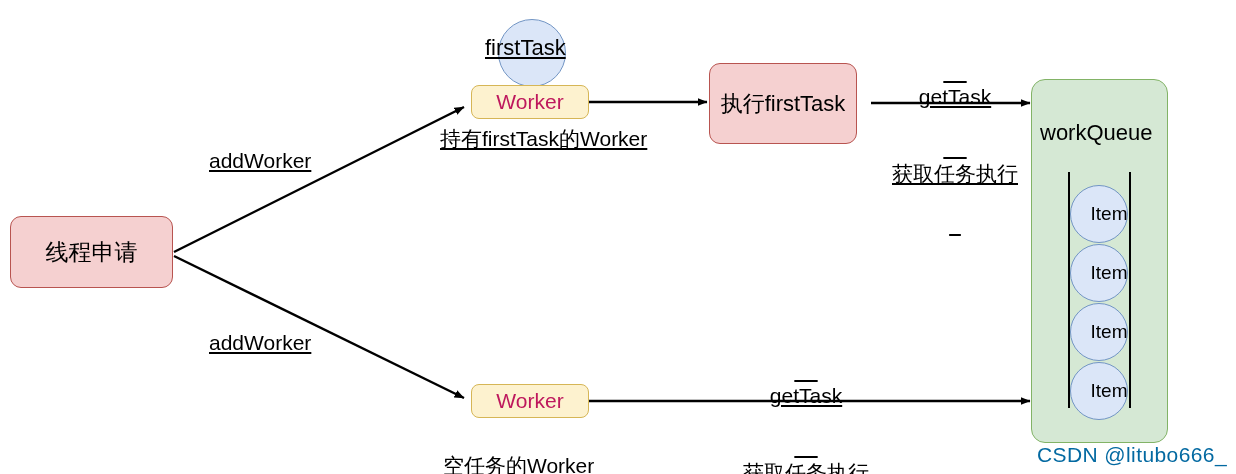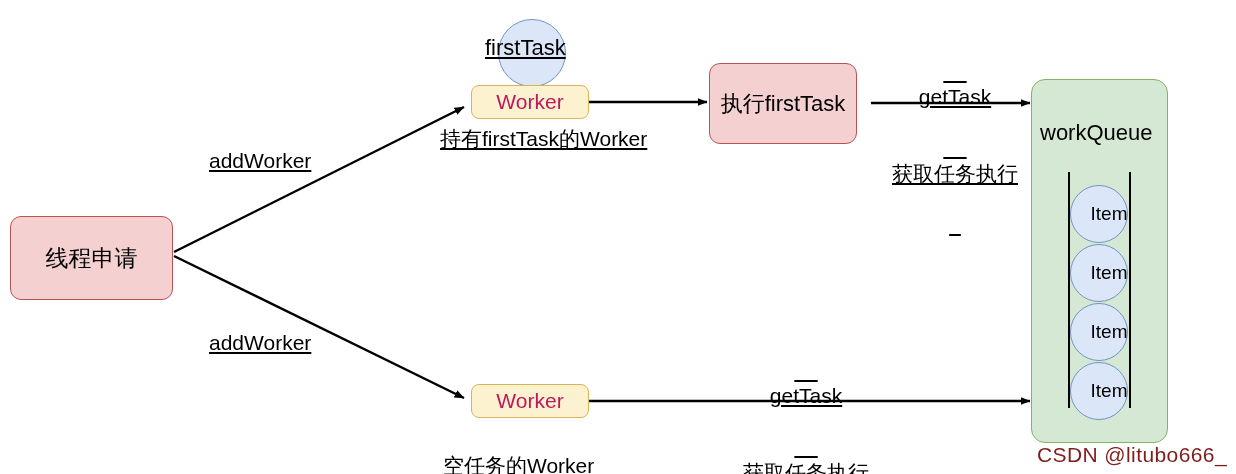--- a/index.html
+++ b/index.html
@@ -70,21 +70,21 @@
     width: 0;
     border-left: 2.4px solid #000000;
   }
   .wq-title {
     position: absolute;
     color: #000000;
     white-space: nowrap;
   }
   .watermark {
     position: absolute;
-    color: #7f1d1d;
+    color: #0369a1;
     white-space: nowrap;
     letter-spacing: 0.4px;
   }
   .z-back { z-index: 1; }
   .z-mid  { z-index: 3; }
   .z-front{ z-index: 5; }
 </style>
 </head>
 <body>
 
@@ -104,21 +104,21 @@
 
     <line x1="174" y1="256" x2="464" y2="398" stroke="#000000" stroke-width="2.4" marker-end="url(#arrowhead)"></line>
 
     <line x1="589" y1="102" x2="707" y2="102" stroke="#000000" stroke-width="2.4" marker-end="url(#arrowhead)"></line>
 
     <line x1="871" y1="103" x2="1030" y2="103" stroke="#000000" stroke-width="2.4" marker-end="url(#arrowhead)"></line>
 
     <line x1="589" y1="401" x2="1030" y2="401" stroke="#000000" stroke-width="2.4" marker-end="url(#arrowhead)"></line>
   </svg>
 
-  <div class="node box-red z-mid" style="left:10px; top:216px; width:163px; height:84px; font-size:23px;">
+  <div class="node box-red z-mid" style="left:10px; top:216px; width:163px; height:72px; font-size:23px;">
     <span>线程申请</span>
   </div>
 
   <div class="node circle-blue z-back" style="left:498px; top:19px; width:68px; height:68px;"></div>
   <div class="label z-front" style="left:485px; top:35px; font-size:22px;">firstTask</div>
 
   <div class="node box-yellow z-mid" style="left:471px; top:85px; width:118px; height:34px; font-size:21px;">
     <span>Worker</span>
   </div>
 

